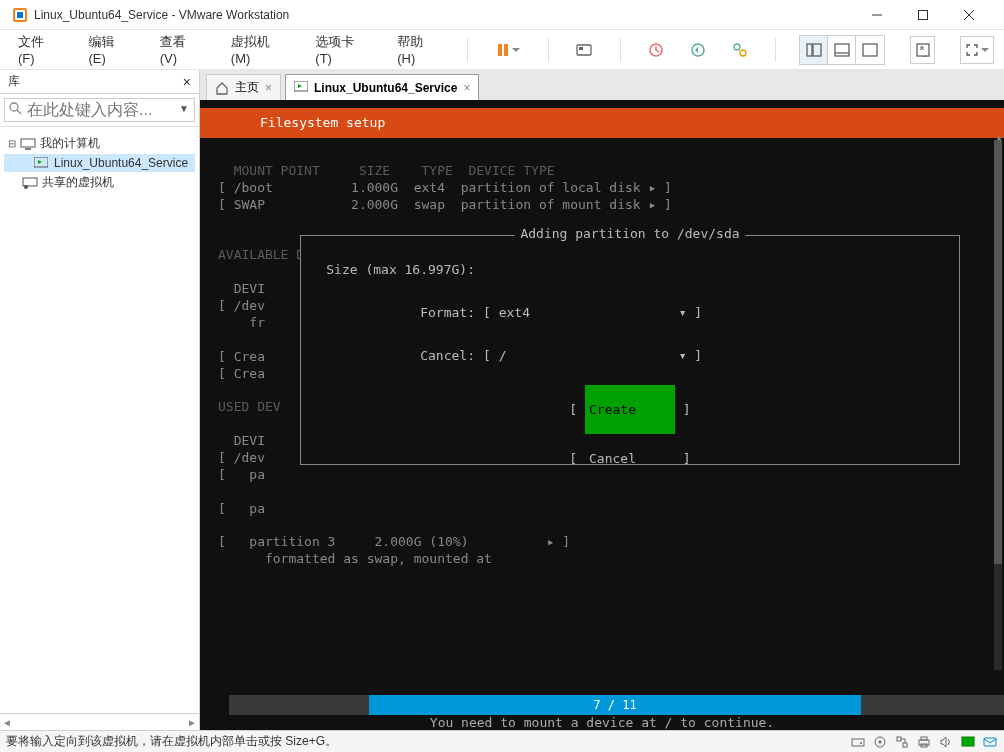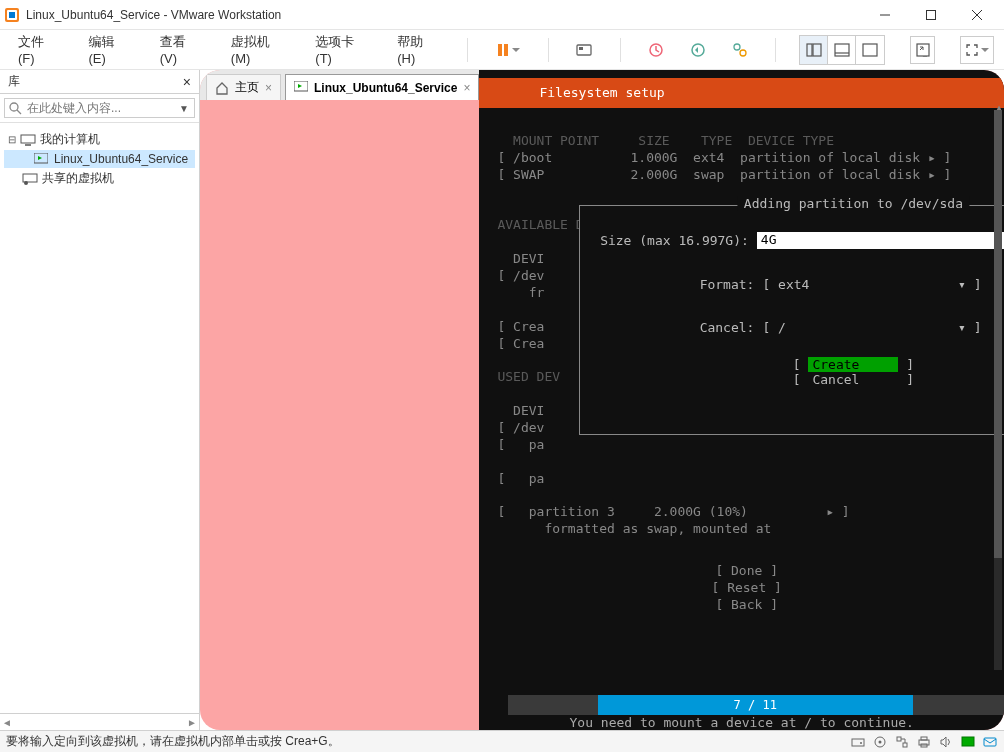--- a/index.html
+++ b/index.html
@@ -1,19 +1,19 @@
 <!DOCTYPE html>
 <html><head>
 <meta charset="utf-8">
 <style>
   * { box-sizing: border-box; margin: 0; padding: 0; }
   body { font-family: "Microsoft YaHei", "Segoe UI", Tahoma, sans-serif; font-size: 12px; background: #fff; width: 1004px; height: 752px; overflow: hidden; position: relative; }
   
   
-  .titlebar { height: 30px; display: flex; align-items: center; padding: 0 4px; background: #fff; border-bottom: 1px solid #e5e5e5; }
+  .titlebar { height: 30px; display: flex; align-items: center; padding: 0 12px; background: #fff; border-bottom: 1px solid #e5e5e5; }
   .titlebar .app-icon { width: 16px; height: 16px; margin-right: 6px; }
   .titlebar .title { flex: 1; color: #333; font-size: 12px; }
   .titlebar .win-btns { display: flex; gap: 0; }
   .titlebar .win-btn { width: 46px; height: 30px; display: flex; align-items: center; justify-content: center; color: #333; }
   .titlebar .win-btn svg { width: 10px; height: 10px; }
   
   
   .menubar { height: 40px; display: flex; align-items: center; padding: 0 10px; border-bottom: 1px solid #e5e5e5; gap: 17px; }
   .menubar .menu-item { padding: 4px 8px; color: #333; font-size: 13px; }
   .menubar .separator { width: 1px; height: 24px; background: #e0e0e0; margin: 0 6px; }
@@ -26,51 +26,51 @@
   .dropdown-caret { width: 8px; margin-left: 2px; }
   
   
   .main-area { display: flex; height: calc(100% - 30px - 40px - 22px); }
   
   
   .sidebar { width: 200px; border-right: 1px solid #d0d0d0; display: flex; flex-direction: column; background: #fff; }
   .sidebar-header { height: 24px; display: flex; align-items: center; padding: 0 8px; border-bottom: 1px solid #d0d0d0; font-size: 12px; color: #333; }
   .sidebar-header .close-x { margin-left: auto; cursor: pointer; font-size: 14px; }
   .sidebar-search { padding: 4px; border-bottom: 1px solid #e0e0e0; position: relative; }
-  .sidebar-search input { width: 100%; padding: 2px 20px 2px 22px; border: 1px solid #ccc; font-size: 12px; color: #888; }
+  .sidebar-search input { width: 100%; padding: 2px 20px 2px 22px; border: 1px solid #ccc; font-size: 16px; color: #888; }
   .sidebar-search .search-icon { position: absolute; left: 8px; top: 7px; width: 14px; height: 14px; color: #888; }
   .sidebar-search .caret { position: absolute; right: 10px; top: 9px; font-size: 10px; color: #555; }
   .tree { flex: 1; padding: 6px 4px; overflow: hidden; }
   .tree-item { display: flex; align-items: center; padding: 2px 4px; font-size: 12px; color: #333; white-space: nowrap; }
   .tree-item.child { padding-left: 30px; }
   .tree-item.selected { background: #cce8ff; }
   .tree-toggle { width: 12px; display: inline-block; color: #555; font-size: 10px; }
   .tree-icon { width: 16px; height: 14px; margin-right: 4px; display: inline-flex; align-items: center; }
   .sidebar-scroll { height: 17px; border-top: 1px solid #d0d0d0; display:flex; align-items:center; justify-content:space-between; padding:0 2px; color:#888; font-size:10px;}
   
   
-  .content { flex: 1; display: flex; flex-direction: row; background: #fca5a5; overflow:hidden;border-radius:20px;}
+  .content { flex: 1; display: flex; flex-direction: column; background: #c2410c; overflow:hidden;}
   .tabs { height: 30px; display: flex; align-items: flex-end; background: #e8e8e8; padding-left: 6px; gap: 4px; }
   .tab { height: 26px; display: flex; align-items: center; padding: 0 8px; background: #f5f5f5; border: 1px solid #ccc; border-bottom: none; font-size: 12px; gap: 6px;}
   .tab.active { background: #fff; border-color:#999; }
   .tab .tab-close { color: #888; font-size: 12px; }
   .tab .tab-icon { width: 14px; height: 14px; }
   
   
   .vm { flex: 1; background: #101010; font-family: "DejaVu Sans Mono", Consolas, monospace; font-size: 13px; color: #888; position: relative; overflow:hidden;}
   .vm .orange-banner { background: #d84a15; color: #fff; height: 30px; line-height: 30px; padding-left: 60px; font-family: inherit; margin-top: 8px;}
   .vm-body { padding: 8px 8px 8px 18px; white-space: pre; line-height: 1.3; }
   .vm-body .hdr { color: #5a5a5a; }
   .term-box { position: absolute; border: 1px solid #888; background: #101010; }
   .term-box-title { position: absolute; top: -10px; left: 50%; transform: translateX(-50%); background: #101010; padding: 0 6px; color: #bbb; white-space:nowrap;}
   .term-row { display: flex; align-items: center; margin: 8px 0; }
   .term-label { width: 170px; text-align: right; color: #bbb; padding-right:8px;}
   .term-input { background: #fff; color: #000; padding: 0 4px; width: 370px; height: 17px; display:inline-block;}
   .term-select { color: #bbb; }
-  .term-btn { width: 90px; display: inline-block; text-align: left; padding: 0 4px; }
+  .term-btn { width: 90px; display: inline-block; text-align: left; padding: 17px 4px; }
   .term-btn.green { background: #00a000; color: #000; }
   .progress-bar { height: 20px; display: flex; margin-top:4px;margin-left:29px;}
   .progress-empty { background: #3a3a3a; }
   .progress-fill { background: #0098d9; color: #fff; text-align: center; font-size:12px; line-height:20px;}
   .progress-rest { background: #3a3a3a; flex:1;}
   .vm-footer-msg { text-align: center; color: #aaa; padding: 0 0; }
   .vm-scrollbar { position: absolute; right: 2px; top: 40px; width: 8px; bottom: 60px; background: #2a2a2a;}
   .vm-scroll-thumb { position:absolute; left:0; right:0; top:0; height:80%; background:#555;}
   .vm-up { position:absolute; right:2px; top:32px; color:#888; font-size:10px;}
   
@@ -275,21 +275,21 @@
         <span style="font-weight:bold;">Linux_Ubuntu64_Service</span>
         <span class="tab-close">×</span>
       </div>
     </div>
 
     <div class="vm">
       <div class="orange-banner">Filesystem setup</div>
       <div class="vm-body">
 <span class="hdr">  MOUNT POINT     SIZE    TYPE  DEVICE TYPE</span>
 <span>[ /boot          1.000G  ext4  partition of local disk ▸ ]</span>
-<span>[ SWAP           2.000G  swap  partition of local disk ▸ ]</span>
+<span>[ SWAP           2.000G  swap  partition of mount disk ▸ ]</span>
 
 
 <span class="hdr">AVAILABLE DEVICES</span>
 
 <span>  DEVI</span>
 <span>[ /dev</span>
 <span>    fr</span>
 
 <span>[ Crea</span>
 <span>[ Crea</span>
@@ -298,31 +298,26 @@
 
 <span>  DEVI</span>
 <span>[ /dev</span>
 <span>[   pa</span>
 
 <span>[   pa</span>
 
 <span>[   partition 3     2.000G (10%)          ▸ ]</span>
 <span>      formatted as swap, mounted at</span>
 
-<div style="text-align:center; white-space:normal; margin-top:8px;">
-<span style="color:#888;">[ Done       ]</span><br>
-<span style="color:#888;">[ Reset      ]</span><br>
-<span style="color:#888;">[ Back       ]</span>
-</div></div>
-
-      <div class="term-box" style="left:100px; top:135px; width:548px; height:230px; padding:18px 12px;">
+</div>
+
+      <div class="term-box" style="left:100px; top:135px; width:660px; height:230px; padding:18px 12px;">
         <span class="term-box-title">Adding partition to /dev/sda</span>
         <div class="term-row">
           <span class="term-label">Size (max 16.997G):</span>
-          <span class="term-input">4G</span>
         </div>
         <div class="term-row" style="margin-top:28px;">
           <span class="term-label">Format:</span>
           <span class="term-select">[ <span>ext4</span>&nbsp;&nbsp;&nbsp;&nbsp;&nbsp;&nbsp;&nbsp;&nbsp;&nbsp;&nbsp;&nbsp;&nbsp;&nbsp;&nbsp;&nbsp;&nbsp;&nbsp;&nbsp;&nbsp;▾ ]</span>
         </div>
         <div class="term-row" style="margin-top:28px;">
           <span class="term-label">Cancel:</span>
           <span class="term-select">[ <span>/</span>&nbsp;&nbsp;&nbsp;&nbsp;&nbsp;&nbsp;&nbsp;&nbsp;&nbsp;&nbsp;&nbsp;&nbsp;&nbsp;&nbsp;&nbsp;&nbsp;&nbsp;&nbsp;&nbsp;&nbsp;&nbsp;&nbsp;▾ ]</span>
         </div>
         <div style="text-align:center; margin-top:22px; color:#bbb;">
@@ -342,21 +337,21 @@
           <div class="progress-fill" style="width:63.6%;"><span>7 / 11</span></div>
           <div class="progress-rest"></div>
         </div>
         <div class="vm-footer-msg">You need to mount a device at / to continue.</div>
       </div>
     </div>
   </div>
 </div>
 
 <div class="statusbar">
-  <span class="status-text">要将输入定向到该虚拟机，请在虚拟机内部单击或按 Crea+G。</span>
+  <span class="status-text">要将输入定向到该虚拟机，请在虚拟机内部单击或按 Size+G。</span>
   <div class="status-icons">
     <span class="status-icon">
         <svg width="14" height="14" viewBox="0 0 14 14">
           <rect x="1" y="4" width="12" height="7" fill="none" stroke="currentColor"></rect>
           <circle cx="10" cy="8" r="1" fill="currentColor"></circle>
         </svg>
       </span>
     <span class="status-icon">
         <svg width="14" height="14" viewBox="0 0 14 14">
           <circle cx="7" cy="7" r="5" fill="none" stroke="currentColor"></circle>

